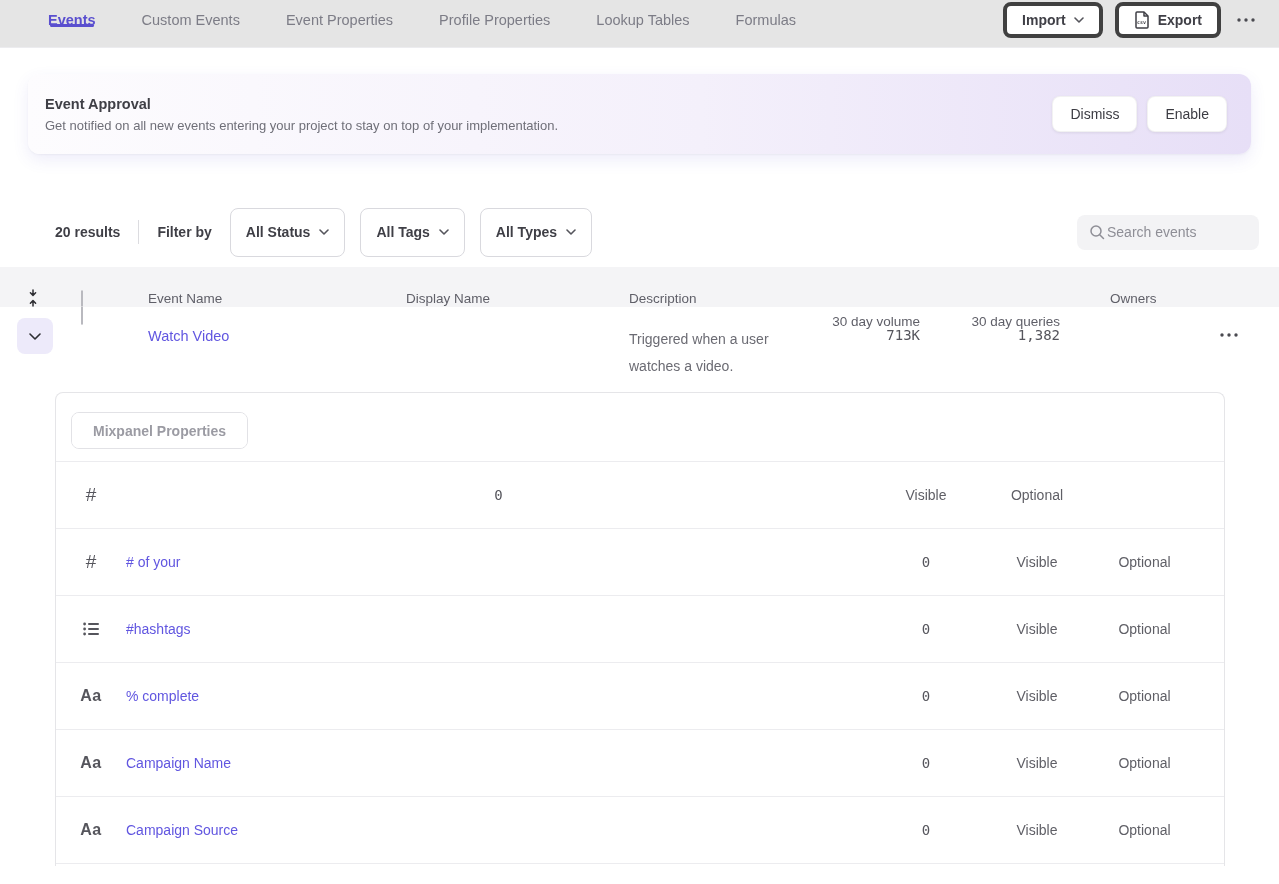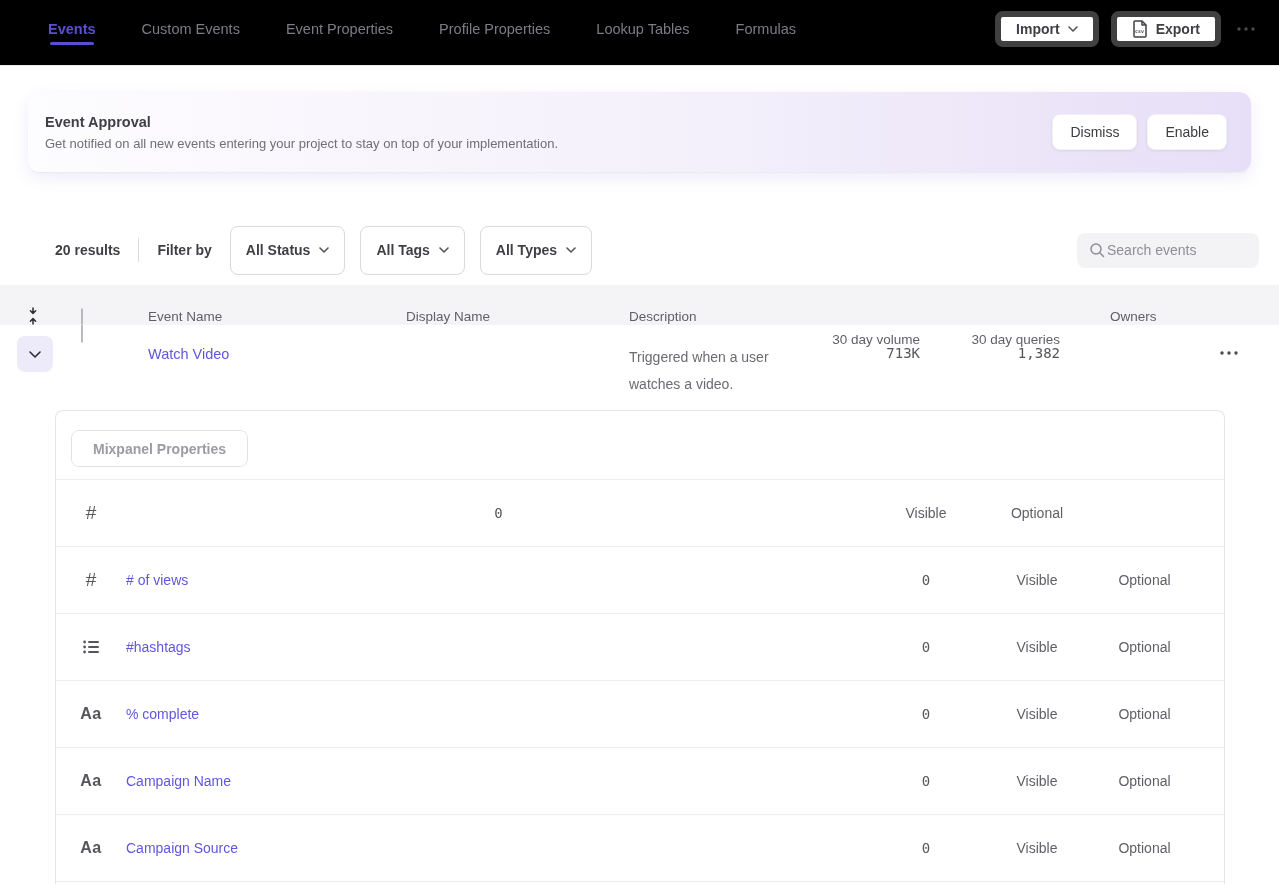--- a/index.html
+++ b/index.html
@@ -1,30 +1,30 @@
 <!DOCTYPE html>
 <html><head>
 <meta charset="utf-8">
 <style>
   * { box-sizing: border-box; margin: 0; padding: 0; }
   html,body { width:1279px; height:884px; overflow:hidden; background:#fff;
     font-family:"Liberation Sans", sans-serif; color:#3d3d44; }
 
   
-  .topnav { position:relative; height:66px; display:flex; align-items:center;
-    border-bottom:1px solid #ececef; background:#000000; padding:0 20px 7px 48px; }
+  .topnav { position:relative; height:48px; display:flex; align-items:center;
+    border-bottom:1px solid #ececef; background:#e5e5e5; padding:0 20px 7px 48px; }
   .nav-tabs { display:flex; align-items:center; gap:46px; height:100%; }
   .nav-tab { position:relative; height:100%; display:flex; align-items:center;
     font-size:14.5px; color:#7c7c86; cursor:pointer; white-space:nowrap; }
   .nav-tab.active { color:#5a4fcf; font-weight:700; }
   .nav-tab.active .underline { position:absolute; left:50%; transform:translateX(-50%);
     bottom:13px; width:44px; height:3px; border-radius:2px; background:#5a4fcf; }
   .nav-actions { margin-left:auto; display:flex; align-items:center; gap:12px; }
   .btn { display:inline-flex; align-items:center; gap:8px; height:36px; padding:0 15px;
-    background:#fff; border:6px solid #404040; border-radius:8px; font-size:14px;
+    background:#fff; border:4px solid #404040; border-radius:8px; font-size:14px;
     font-weight:700; color:#3f3f46; cursor:pointer; }
   .dots-icon { display:inline-flex; align-items:center; justify-content:center;
     width:26px; height:26px; cursor:pointer; }
 
   
   .banner { position:relative; margin:26px 28px 0 28px; height:80px; border-radius:12px;
     background:linear-gradient(to right,#fdfcfe 0%,#f4f0fb 55%,#e7dff7 100%);
     box-shadow:0 6px 16px rgba(90,79,207,.10), 0 1px 2px rgba(0,0,0,.04);
     display:flex; align-items:center; padding:0 24px 0 17px; }
   .banner-text { display:flex; flex-direction:column; gap:6px; }
@@ -258,21 +258,21 @@
     <div class="pcount mono">0</div>
     <div class="pvis">Visible</div>
     <div class="preq">Optional</div>
     <div></div>
   </div>
 
   <div class="prow">
     <div class="ptype glyph-hash">
         <span>#</span>
       </div>
-    <div><a class="prop-link"># of views</a></div>
+    <div><a class="prop-link"># of your</a></div>
     <div class="pcount mono">0</div>
     <div class="pvis">Visible</div>
     <div class="preq">Optional</div>
     <div></div>
   </div>
 
   <div class="prow">
     <div class="ptype">
       <svg width="16" height="14" viewBox="0 0 16 14">
         <circle cx="1.6" cy="2" r="1.4" fill="#55555c"></circle>

